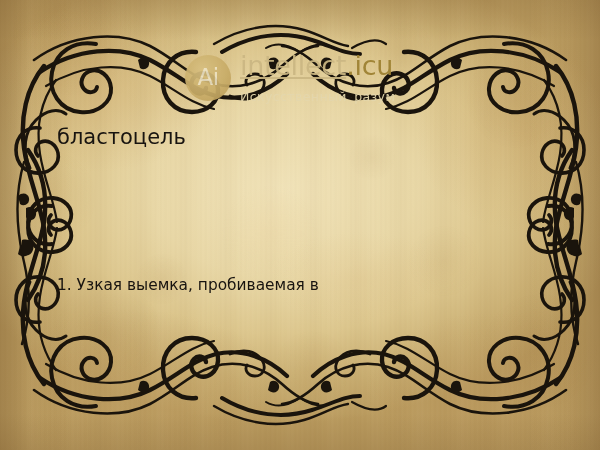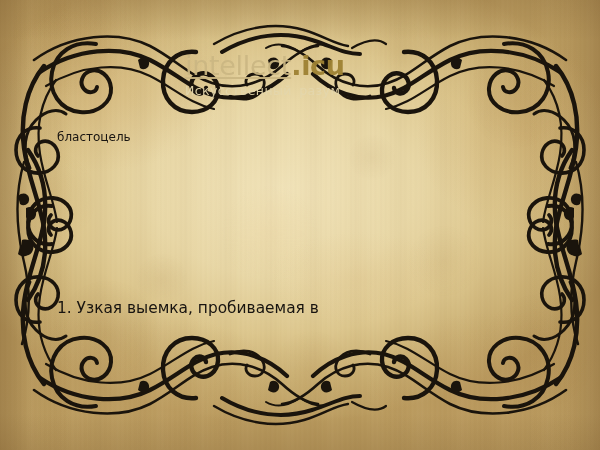--- a/index.html
+++ b/index.html
@@ -120,48 +120,48 @@
     opacity: 0.88;
     padding-bottom: 2px;
   }
   .wm-text { display: flex; flex-direction: column; line-height: 1; }
   .wm-main {
     font-size: 27px;
     letter-spacing: -0.3px;
     white-space: nowrap;
   }
   .wm-main .wm-light { color: #cbb783; opacity: 0.92; text-decoration: underline; }
-  .wm-main .wm-dark  { color: #9e8233; opacity: 0.95; font-weight: bold; text-align: center; }
+  .wm-main .wm-dark  { color: #9e8233; opacity: 0.95; font-weight: normal; text-align: center; }
   .wm-sub {
-    margin-top: 6px;
+    margin-top: 12px;
     font-size: 12.5px;
     color: #e4d7ad;
     opacity: 0.95;
     letter-spacing: 0.4px;
     word-spacing: 3px;
     white-space: nowrap;
   }
 
   
   .article {
     position: absolute;
     left: 57px;
     top: 64px;
     width: 496px;
     color: #181410;
     font-size: 15.4px;
     line-height: 21px;
     white-space: pre-wrap;
   }
   .term {
-    font-size: 12px;
+    font-size: 21px;
     line-height: 21px;
     margin-bottom: 22px;
   }
-  .def-line { white-space: pre-wrap; margin-top: 23px; }
+  .def-line { white-space: pre-wrap; }
 </style>
 </head>
 <body>
 
 <div id="page">
 
   <div class="paper-base"></div>
   <div class="paper-tone"></div>
   <div class="paper-grain"></div>
   <div class="paper-mottle"></div>
@@ -251,20 +251,23 @@
 
       <g transform="translate(600,0) scale(-1,1)">
         <path d="M24,162 C14,196 16,228 24,262 C31,292 30,320 22,344" fill="none" stroke="#1a140c" stroke-width="2.4" stroke-linecap="round"></path>
         <path d="M26,208 C32,205 37,209 36,215 C35,221 28,222 26,217 Z" fill="#1a140c"></path>
         <path d="M22,240 C30,238 35,243 33,250 C31,257 23,257 21,251 Z" fill="#1a140c"></path>
       </g>
     </svg>
   </div>
 
   <div class="watermark">
+    <div class="wm-badge">
+      <span>Ai</span>
+    </div>
     <div class="wm-text">
       <div class="wm-main">
         <span class="wm-light">intellect</span><span class="wm-dark">.icu</span>
       </div>
       <div class="wm-sub">Искусственный  разум</div>
     </div>
   </div>
 
   <div class="article">
 

